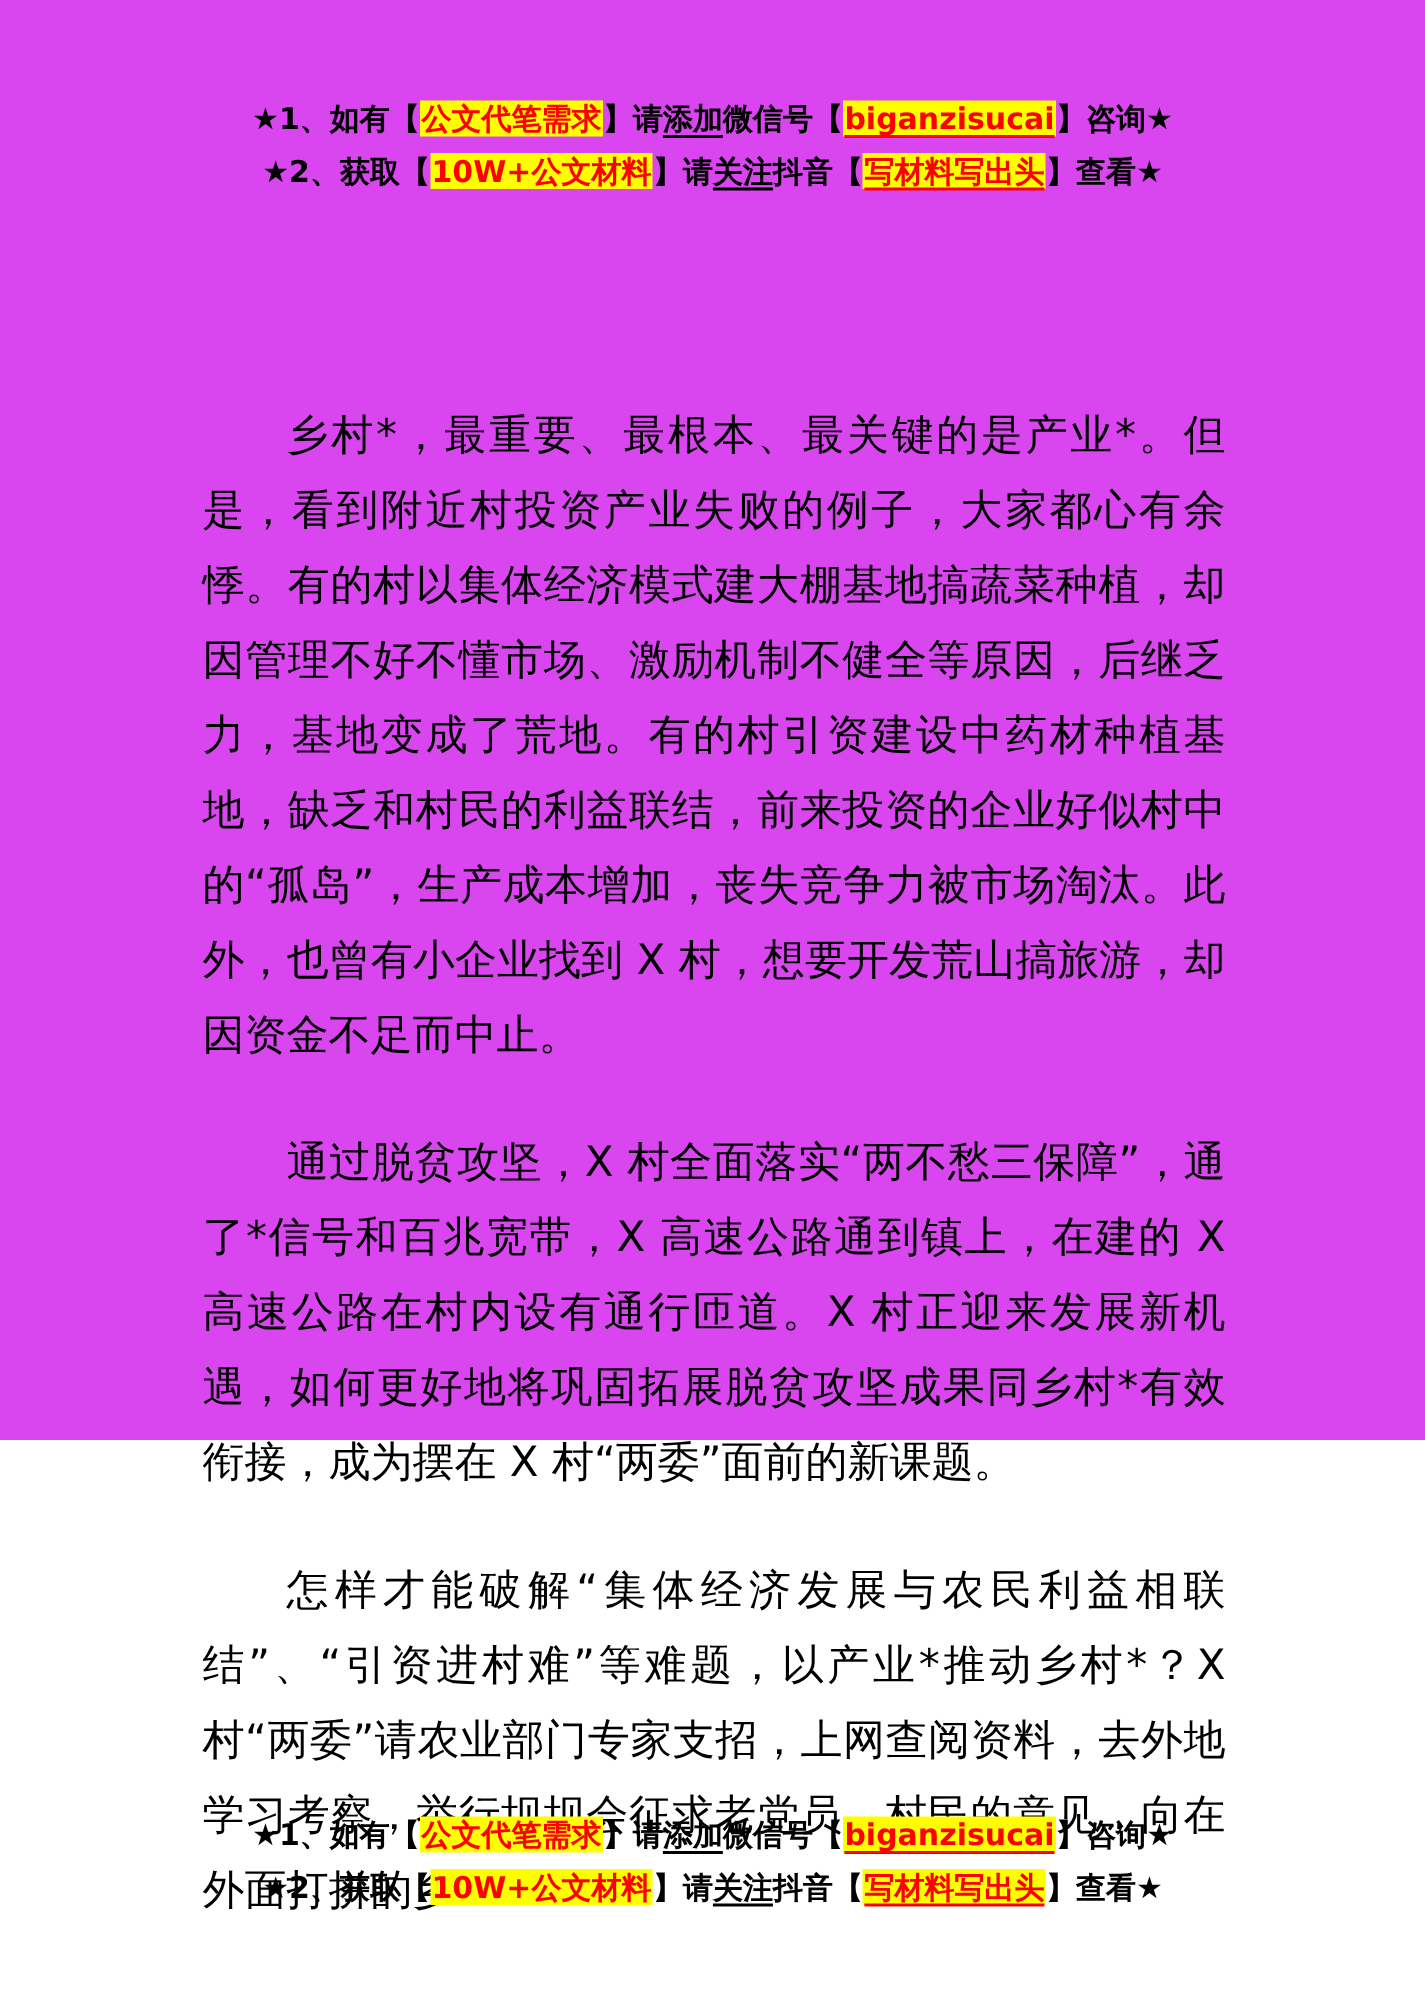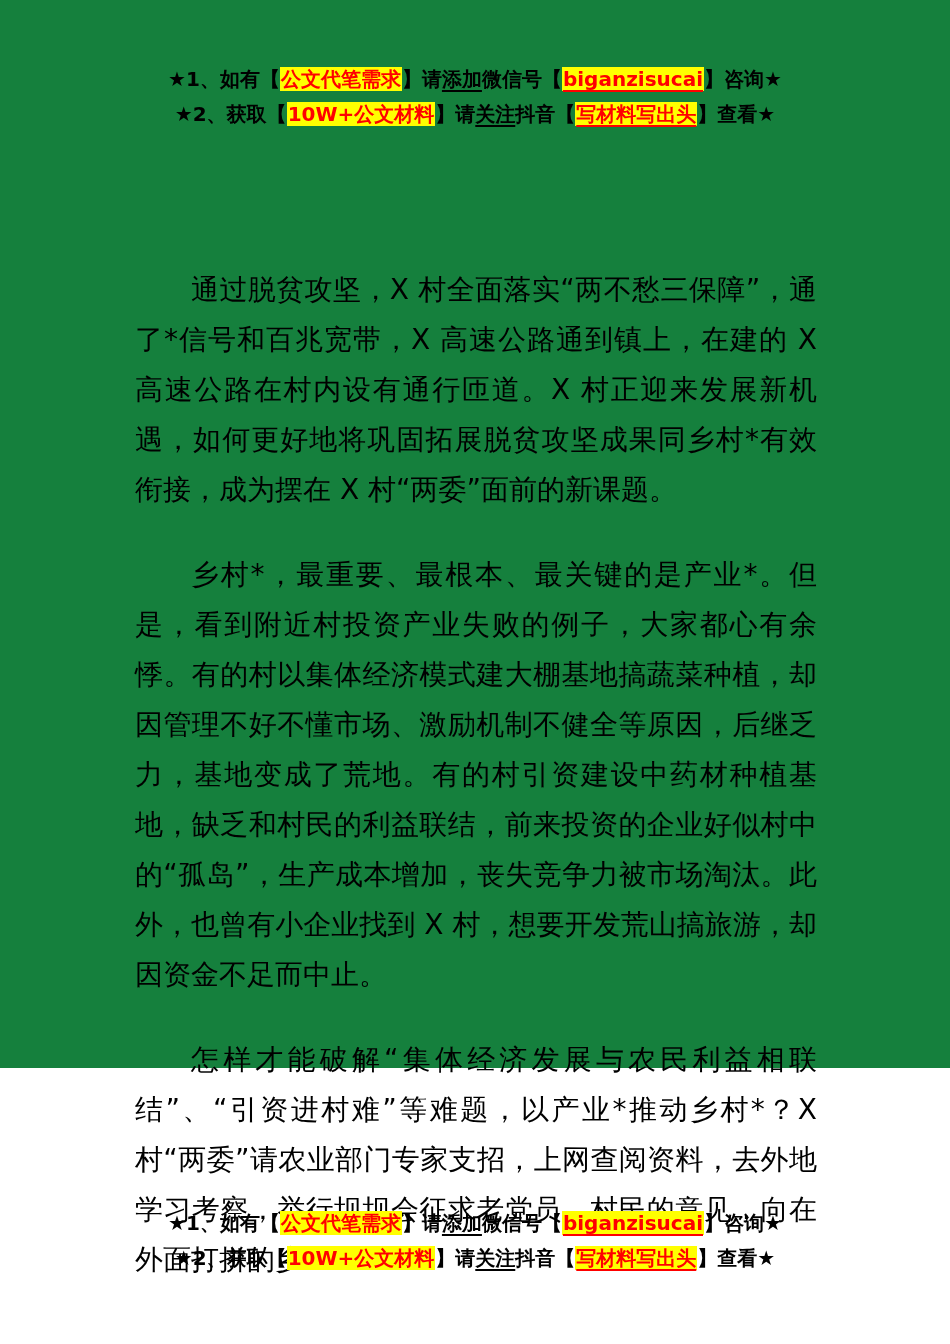--- a/index.html
+++ b/index.html
@@ -4,21 +4,21 @@
 <style>
   * { margin: 0; padding: 0; box-sizing: border-box; }
   html, body { background: #ffffff; }
   body {
     width: 950px; height: 1344px;
     font-family: "DejaVu Sans", "Liberation Sans", sans-serif;
     color: #000000;
     position: relative;
     overflow: hidden;
   }
-  .page { position: relative; width: 950px; height: 1068px; background: #15803d; }
+  .page { position: relative; width: 950px; height: 960px; background: #d946ef; }
 
   
   .notice {
     position: absolute; left: 0; right: 0;
     text-align: center;
     font-weight: bold;
     font-size: 20px;
     line-height: 35px;
     color: #000000;
     white-space: nowrap;
@@ -71,22 +71,22 @@
     <div>
       <span>★1、如有【</span><span class="hl">公文代笔需求</span><span>】请</span><span class="u">添加</span><span>微信号【</span><span class="hl u">biganzisucai</span><span>】咨询★</span>
     </div>
     <div>
       <span>★2、获取【</span><span class="hl">10W+公文材料</span><span>】请</span><span class="u">关注</span><span>抖音【</span><span class="hl u">写材料写出头</span><span>】查看★</span>
     </div>
   </div>
 
 
   <div class="content">
+    <p>乡村*，最重要、最根本、最关键的是产业*。但是，看到附近村投资产业失败的例子，大家都心有余悸。有的村以集体经济模式建大棚基地搞蔬菜种植，却因管理不好不懂市场、激励机制不健全等原因，后继乏力，基地变成了荒地。有的村引资建设中药材种植基地，缺乏和村民的利益联结，前来投资的企业好似村中的“孤岛”，生产成本增加，丧失竞争力被市场淘汰。此外，也曾有小企业找到 X 村，想要开发荒山搞旅游，却因资金不足而中止。</p>
     <p>通过脱贫攻坚，X 村全面落实“两不愁三保障”，通了*信号和百兆宽带，X 高速公路通到镇上，在建的 X 高速公路在村内设有通行匝道。X 村正迎来发展新机遇，如何更好地将巩固拓展脱贫攻坚成果同乡村*有效衔接，成为摆在 X 村“两委”面前的新课题。</p>
-    <p>乡村*，最重要、最根本、最关键的是产业*。但是，看到附近村投资产业失败的例子，大家都心有余悸。有的村以集体经济模式建大棚基地搞蔬菜种植，却因管理不好不懂市场、激励机制不健全等原因，后继乏力，基地变成了荒地。有的村引资建设中药材种植基地，缺乏和村民的利益联结，前来投资的企业好似村中的“孤岛”，生产成本增加，丧失竞争力被市场淘汰。此外，也曾有小企业找到 X 村，想要开发荒山搞旅游，却因资金不足而中止。</p>
     <p>怎样才能破解“集体经济发展与农民利益相联结”、“引资进村难”等难题，以产业*推动乡村*？X 村“两委”请农业部门专家支招，上网查阅资料，去外地学习考察，举行坝坝会征求老党员、村民的意见，向在外面打拼的乡</p>
   </div>
 
   <div class="notice notice-footer">
     <div>
       <span>★1、如有【</span><span class="hl">公文代笔需求</span><span>】请</span><span class="u">添加</span><span>微信号【</span><span class="hl u">biganzisucai</span><span>】咨询★</span>
     </div>
     <div>
       <span>★2、获取【</span><span class="hl">10W+公文材料</span><span>】请</span><span class="u">关注</span><span>抖音【</span><span class="hl u">写材料写出头</span><span>】查看★</span>
     </div>

